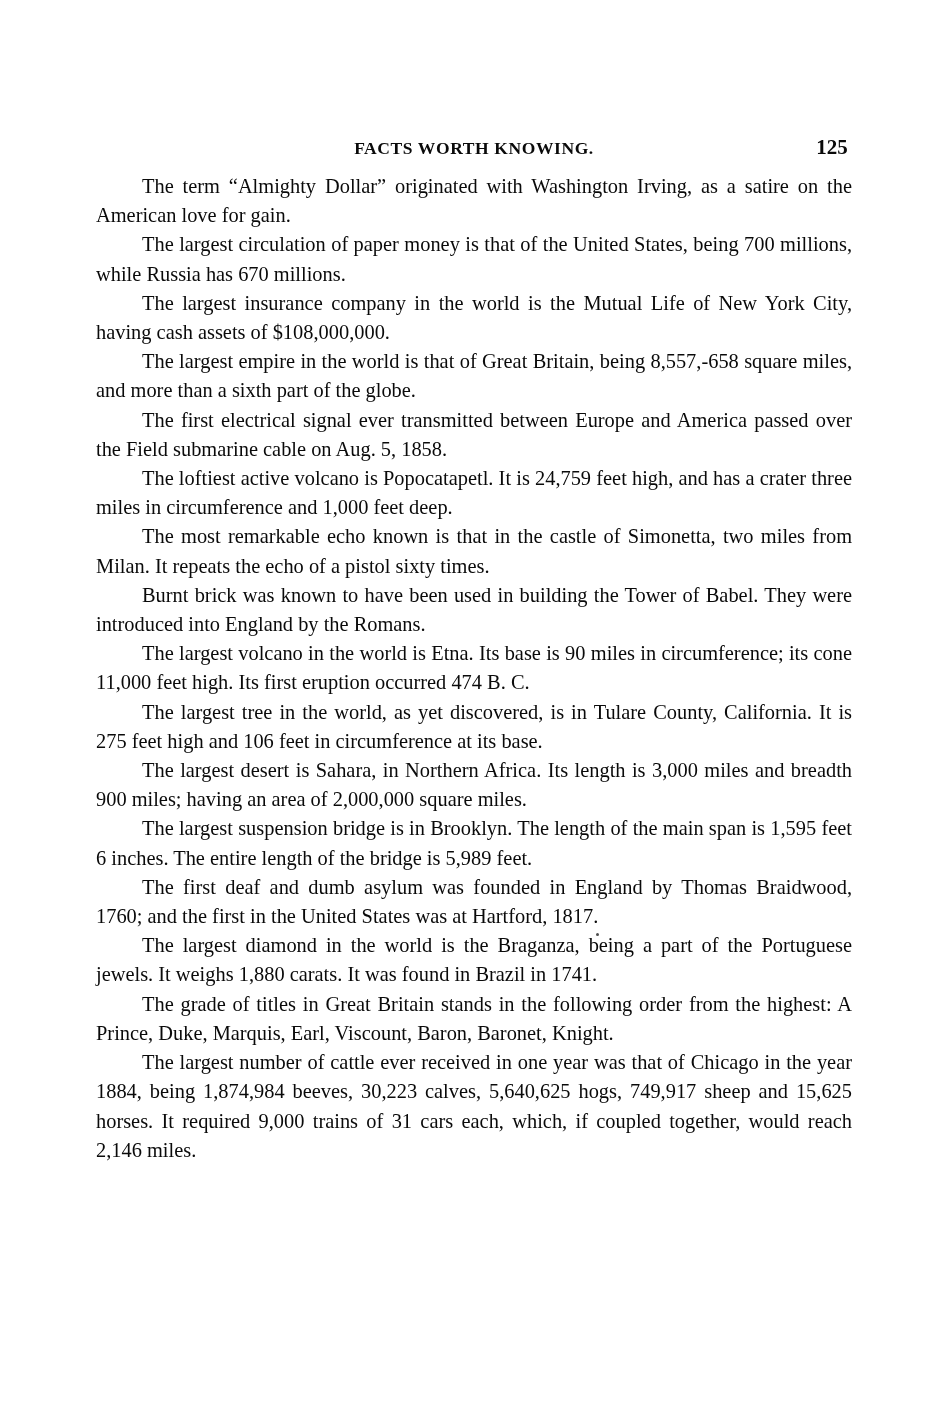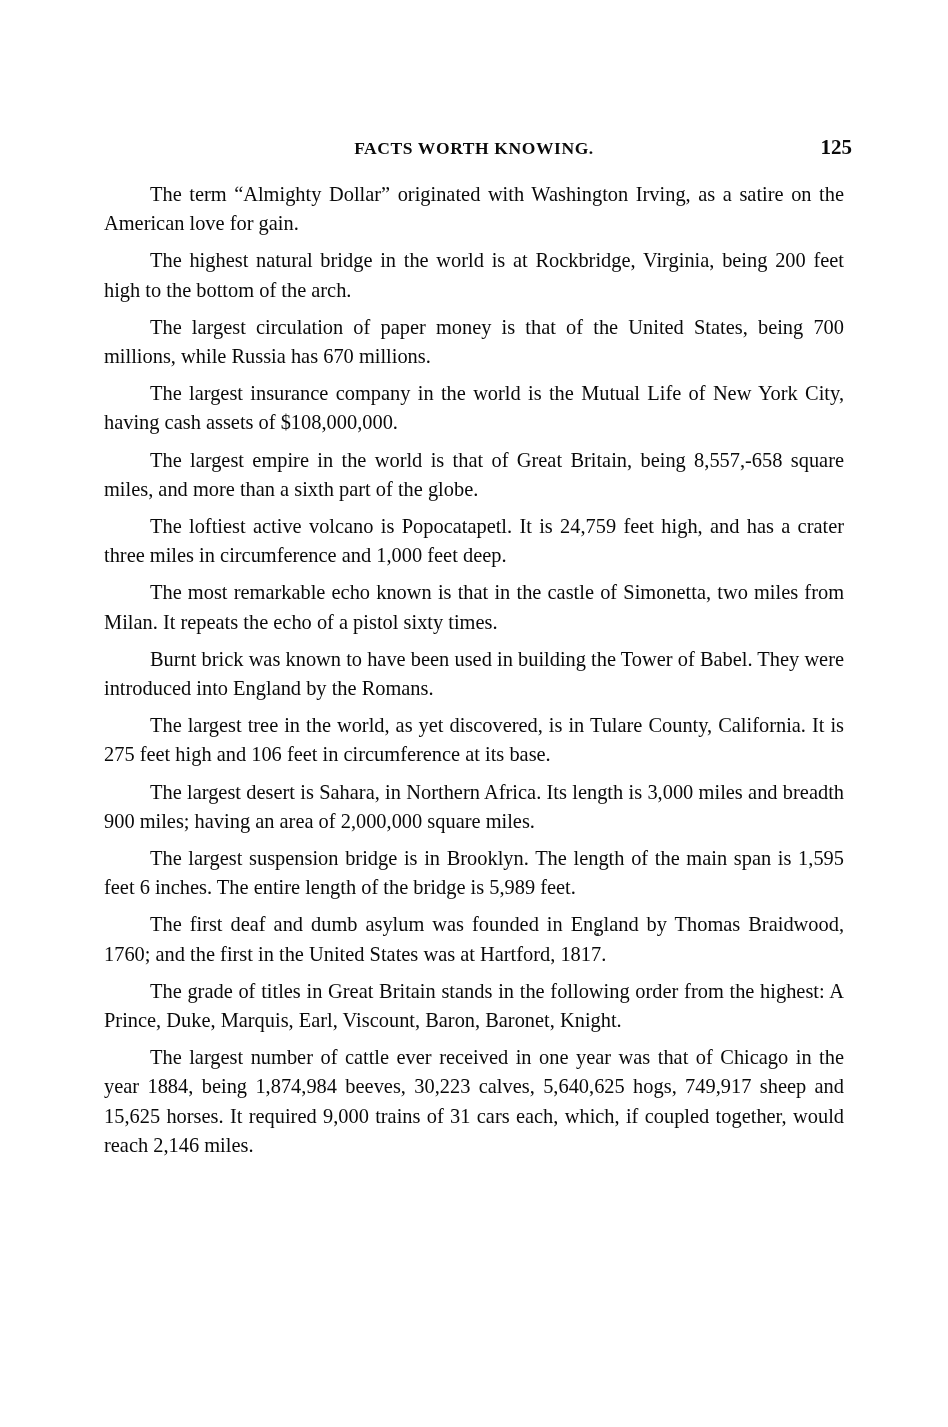--- a/index.html
+++ b/index.html
@@ -38,34 +38,34 @@
     letter-spacing: 0.6px;
     font-variant: small-caps;
     font-weight: bold;
     text-transform: uppercase;
     padding-left: 40px;
   }
   .folio {
     font-size: 21px;
     font-weight: bold;
     min-width: 40px;
-    text-align: right;
+    text-align: center;
   }
   .body-text {
     position: absolute;
     left: 96px;
     top: 172px;
     width: 756px;
     font-size: 20.4px;
     line-height: 29.2px;
     text-align: justify;
     text-justify: inter-word;
   }
   .body-text p {
-    margin: 8px;
+    margin: 0;
     text-indent: 46px;
   }
   .spacer-dot {
     position: absolute;
     left: 596px;
     top: 933px;
     width: 3px;
     height: 3px;
     background: #111;
     border-radius: 50%;
@@ -77,30 +77,32 @@
 
 <div class="page">
 
   <div class="header">
     <div class="running-head">FACTS WORTH KNOWING.</div>
     <div class="folio">125</div>
   </div>
 
   <div class="body-text">
     <p>The term “Almighty Dollar” originated with Washington Irving, as a satire on the American love for gain.</p>
-    <p>The highest natural bridge in the world is at Rockbridge, Virginia, being 200 feet high to the bottom of the arch.</p>
     <p>The largest circulation of paper money is that of the United States, being 700 millions, while Russia has 670 millions.</p>
     <p>The largest insurance company in the world is the Mutual Life of New York City, having cash assets of $108,000,000.</p>
     <p>The largest empire in the world is that of Great Britain, being 8,557,-658 square miles, and more than a sixth part of the globe.</p>
+    <p>The first electrical signal ever transmitted between Europe and America passed over the Field submarine cable on Aug. 5, 1858.</p>
     <p>The loftiest active volcano is Popocatapetl.  It is 24,759 feet high, and has a crater three miles in circumference and 1,000 feet deep.</p>
     <p>The most remarkable echo known is that in the castle of Simonetta, two miles from Milan.  It repeats the echo of a pistol sixty times.</p>
     <p>Burnt brick was known to have been used in building the Tower of Babel.  They were introduced into England by the Romans.</p>
+    <p>The largest volcano in the world is Etna.  Its base is 90 miles in circumference; its cone 11,000 feet high.  Its first eruption occurred 474 B. C.</p>
     <p>The largest tree in the world, as yet discovered, is in Tulare County, California.  It is 275 feet high and 106 feet in circumference at its base.</p>
     <p>The largest desert is Sahara, in Northern Africa.  Its length is 3,000 miles and breadth 900 miles; having an area of 2,000,000 square miles.</p>
     <p>The largest suspension bridge is in Brooklyn.  The length of the main span is 1,595 feet 6 inches.  The entire length of the bridge is 5,989 feet.</p>
     <p>The first deaf and dumb asylum was founded in England by Thomas Braidwood, 1760; and the first in the United States was at Hartford, 1817.</p>
+    <p>The largest diamond in the world is the Braganza, being a part of the Portuguese jewels.  It weighs 1,880 carats.  It was found in Brazil in 1741.</p>
     <p>The grade of titles in Great Britain stands in the following order from the highest:  A Prince, Duke, Marquis, Earl, Viscount, Baron, Baronet, Knight.</p>
     <p>The largest number of cattle ever received in one year was that of Chicago in the year 1884, being 1,874,984 beeves, 30,223 calves, 5,640,625 hogs, 749,917 sheep and 15,625 horses.  It required 9,000 trains of 31 cars each, which, if coupled together, would reach 2,146 miles.</p>
   </div>
 
   <div class="spacer-dot"></div>
 
 </div>
 
 </body></html>

